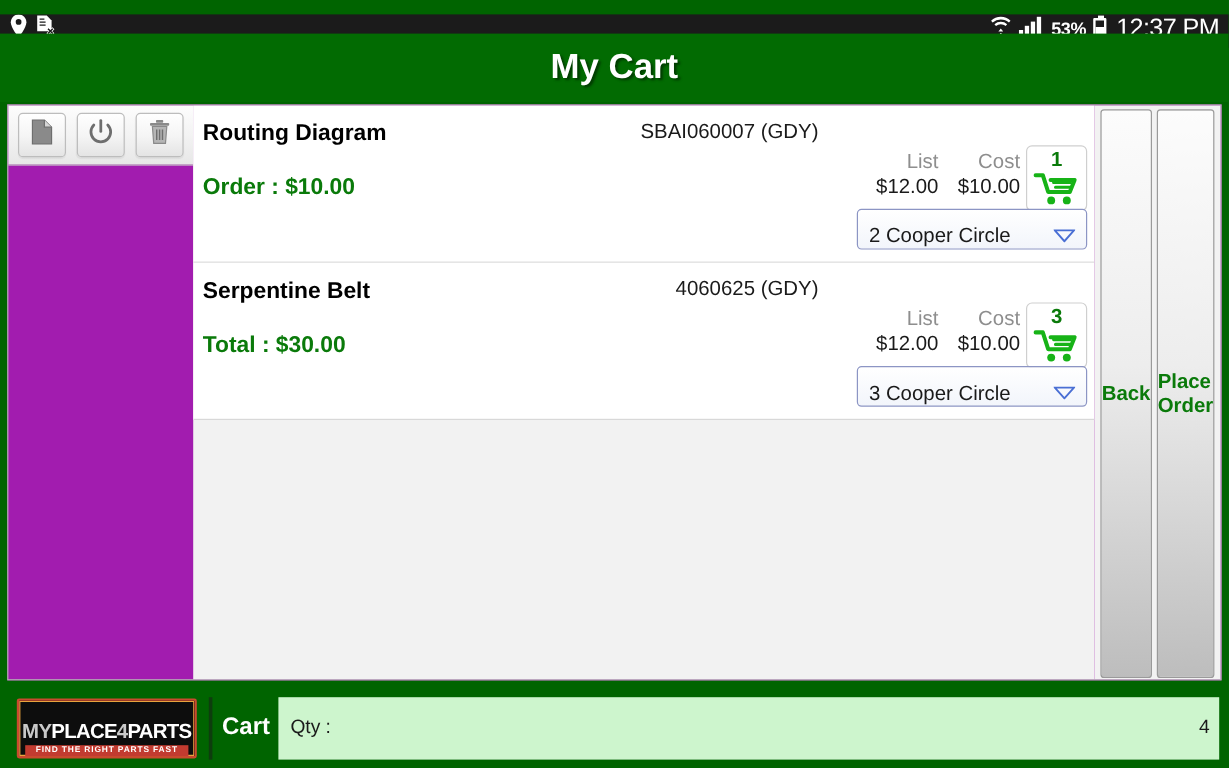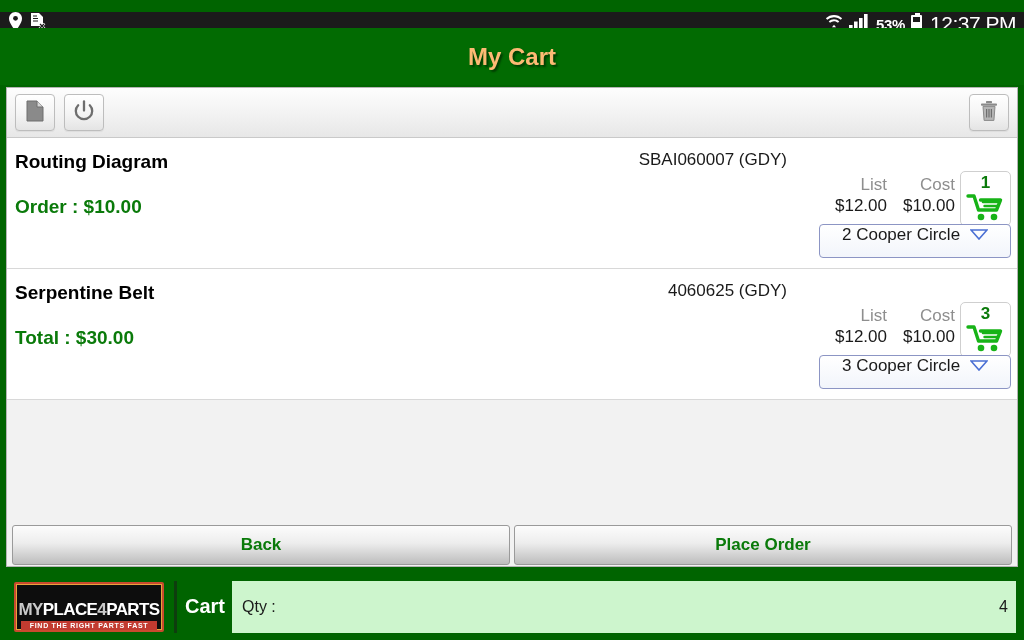--- a/index.html
+++ b/index.html
@@ -28,28 +28,28 @@
   .batt:before {
     content:""; position:absolute; top:-4px; left:2px; width:5px; height:3px; background:#fff;
   }
 
   
   .titlebar {
     position: absolute; left: 0; top: 28px; width: 1024px; height: 57px;
     background: #026b02; display: flex; align-items: center; justify-content: center;
   }
   .titlebar .title {
-    color: #fdba74; font-size: 24px; font-weight: bold;
+    color: #ffffff; font-size: 29px; font-weight: bold;
     text-shadow: 2px 2px 2px rgba(0,0,0,0.45);
   }
 
   
   .panel {
     position: absolute; left: 6px; top: 87px; width: 1012px; height: 480px;
-    background: #a21caf; border: 1px solid #b4b4b4; display: flex; flex-direction: column;
+    background: #a21caf; border: 1px solid #b4b4b4; display: flex; flex-direction: row;
   }
 
   
   .toolbar {
     height: 50px; flex: 0 0 50px;
     background: linear-gradient(to bottom, #fdfdfd 0%, #f3f3f3 50%, #e7e7e7 100%);
     border-bottom: 1px solid #c9c9c9;
     display: flex; align-items: center; padding: 0 8px;
   }
   .tbtn {
@@ -96,21 +96,21 @@
     width: 51px; height: 55px; border: 1px solid #cfcfcf; border-radius: 5px;
     background: #fff; display: flex; flex-direction: column;
     align-items: center; justify-content: flex-start; padding-top: 2px;
   }
   .qtycart .qnum { font-size: 17px; font-weight: bold; color: #0a7a0a; line-height: 1; }
 
   .ddl {
     position: absolute; right: 6px; bottom: 10px; width: 192px; height: 34px;
     border: 1px solid #8c95c4; border-radius: 4px;
     background: linear-gradient(to bottom, #ffffff 0%, #f2f5fb 100%);
-    display: flex; align-items: flex-start; padding: 0 22px;
+    display: flex; align-items: flex-end; padding: 0 9px;
     font-size: 17px; color: #1a1a1a; margin-top: 20px;
   }
   .ddl .caret { margin-left: auto; }
 
   
   .actions { flex: 0 0 44px; display: flex; padding: 3px 5px 1px 5px; background: #f2f2f2; gap: 4px; }
   .abtn {
     flex: 1 1 50%; border: 1px solid #9a9a9a; border-radius: 3px;
     background: linear-gradient(to bottom, #fcfcfc 0%, #ededed 45%, #bdbdbd 100%);
     display: flex; align-items: center; justify-content: center;

